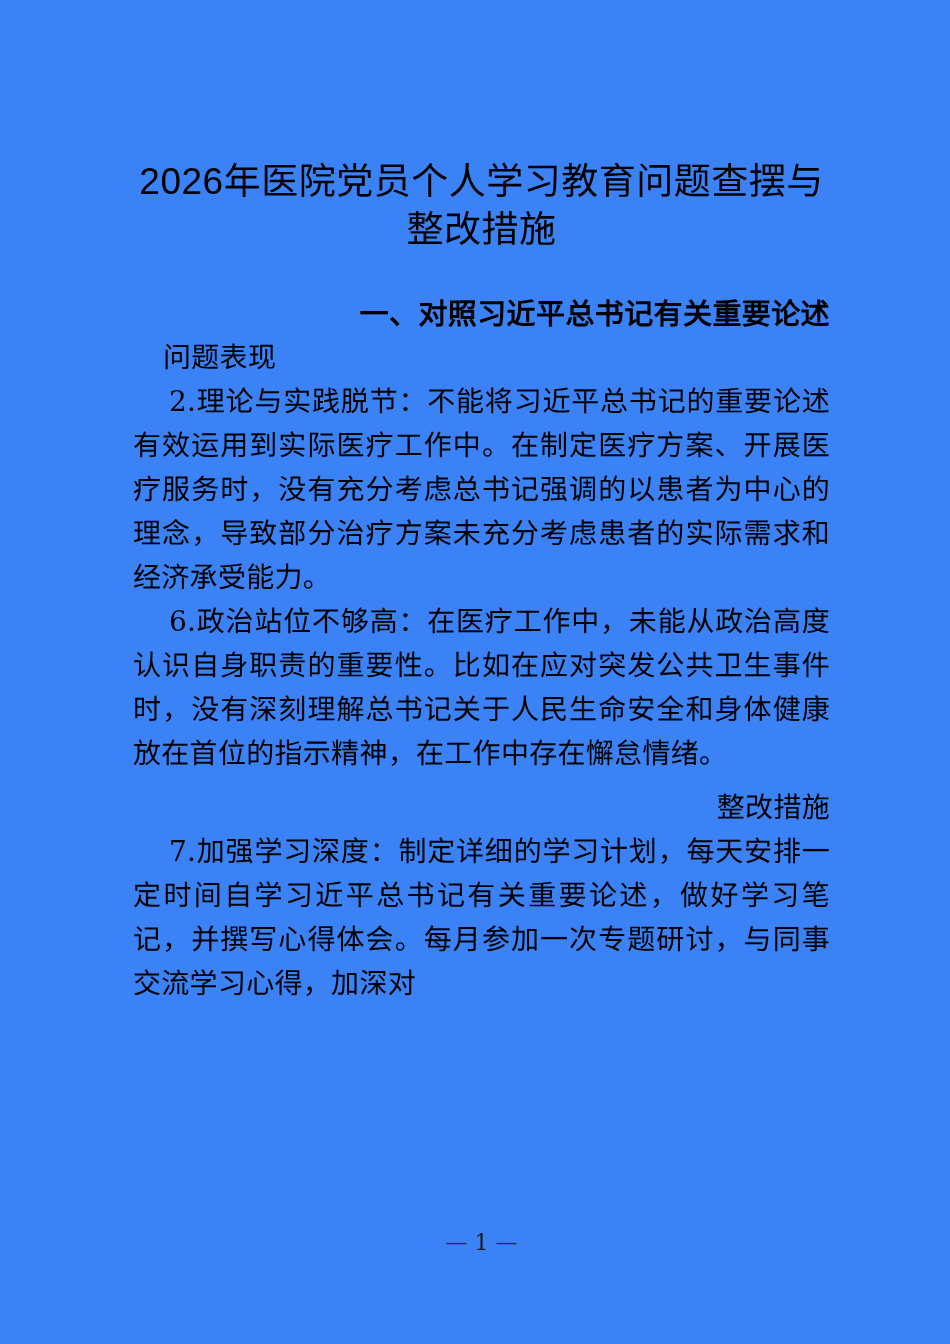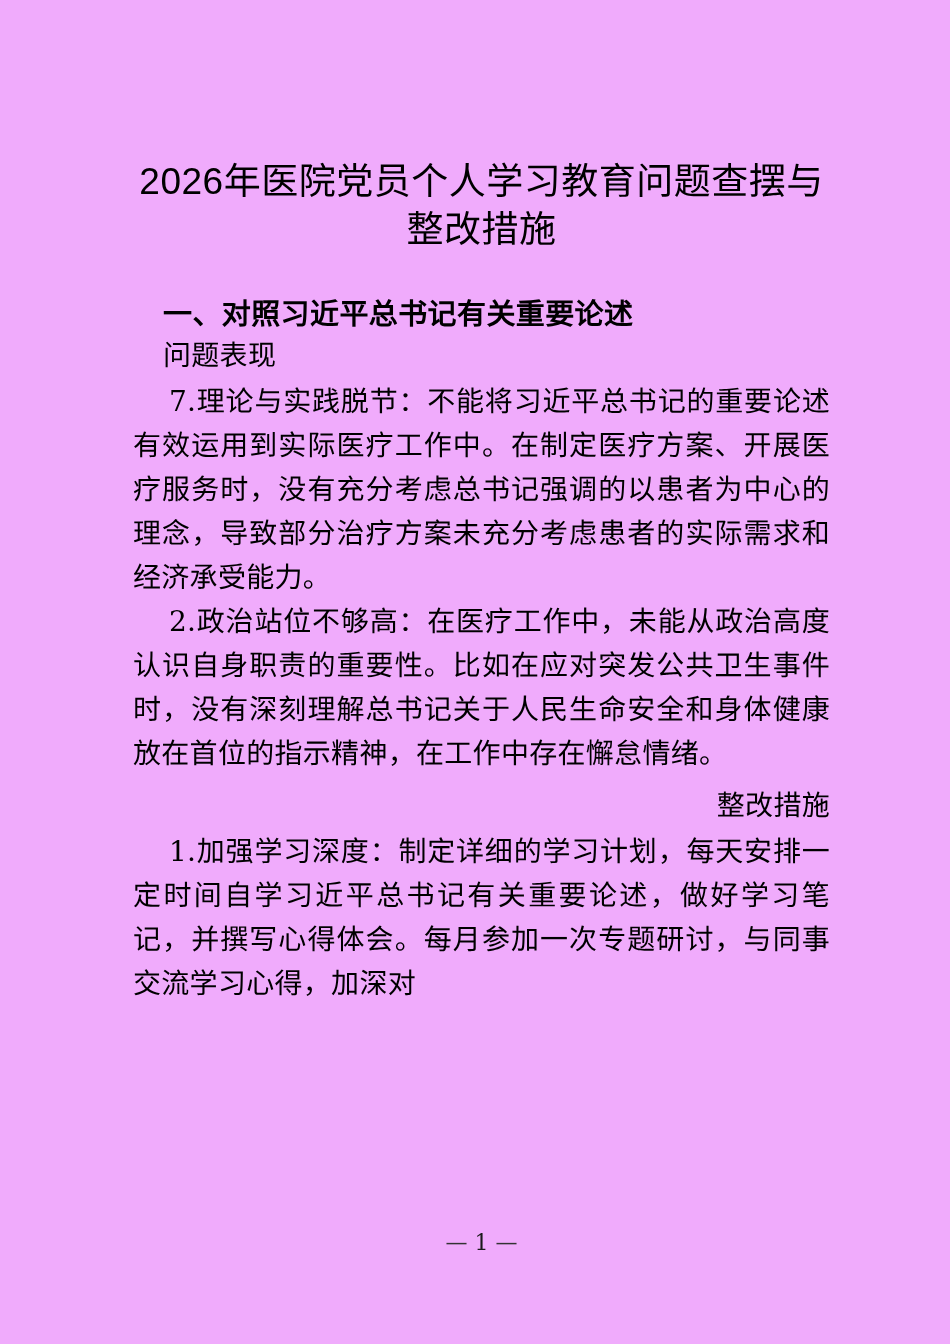--- a/index.html
+++ b/index.html
@@ -7,21 +7,21 @@
     margin: 0;
     padding: 0;
     background: #ffffff;
   }
 
   .page {
     position: relative;
     width: 950px;
     height: 1344px;
     margin: 0 auto;
-    background: #f0abfc;
+    background: #3b82f6;
     box-sizing: border-box;
     overflow: hidden;
     font-family: "DejaVu Sans", "Liberation Sans", sans-serif;
     color: #000000;
     -webkit-font-smoothing: antialiased;
   }
 
   
   .content {
     position: absolute;
@@ -45,26 +45,27 @@
   .section-heading {
     margin: 0;
     padding-top: 38px;
     padding-left: 30px;
     font-family: "Liberation Sans", "DejaVu Sans", sans-serif;
     font-size: 29px;
     line-height: 44px;
     font-weight: bold;
     letter-spacing: 0.4px;
     word-break: break-all;
+    text-align: right;
   }
 
   .sub-label {
     margin: 0;
     padding-left: 30px;
-    font-family: Liberation Mono, monospace;
+    font-family: Liberation Sans, sans-serif;
     font-size: 28px;
     line-height: 44px;
     font-weight: 400;
     letter-spacing: 0.3px;
     word-break: break-all;
   }
 
   .sub-label.spaced {
     padding-top: 10px;
     text-align: right;
@@ -109,27 +110,27 @@
 
   <div class="content">
 
     <h1 class="doc-title">2026年医院党员个人学习教育问题查摆与整改措施</h1>
 
     <h2 class="section-heading">一、对照习近平总书记有关重要论述</h2>
 
     <p class="sub-label">问题表现</p>
 
 
-    <p class="body-para">7.理论与实践脱节：不能将习近平总书记的重要论述有效运用到实际医疗工作中。在制定医疗方案、开展医疗服务时，没有充分考虑总书记强调的以患者为中心的理念，导致部分治疗方案未充分考虑患者的实际需求和经济承受能力。</p>
+    <p class="body-para">2.理论与实践脱节：不能将习近平总书记的重要论述有效运用到实际医疗工作中。在制定医疗方案、开展医疗服务时，没有充分考虑总书记强调的以患者为中心的理念，导致部分治疗方案未充分考虑患者的实际需求和经济承受能力。</p>
 
-    <p class="body-para">2.政治站位不够高：在医疗工作中，未能从政治高度认识自身职责的重要性。比如在应对突发公共卫生事件时，没有深刻理解总书记关于人民生命安全和身体健康放在首位的指示精神，在工作中存在懈怠情绪。</p>
+    <p class="body-para">6.政治站位不够高：在医疗工作中，未能从政治高度认识自身职责的重要性。比如在应对突发公共卫生事件时，没有深刻理解总书记关于人民生命安全和身体健康放在首位的指示精神，在工作中存在懈怠情绪。</p>
 
     <p class="sub-label spaced">整改措施</p>
 
-    <p class="body-para">1.加强学习深度：制定详细的学习计划，每天安排一定时间自学习近平总书记有关重要论述，做好学习笔记，并撰写心得体会。每月参加一次专题研讨，与同事交流学习心得，加深对</p>
+    <p class="body-para">7.加强学习深度：制定详细的学习计划，每天安排一定时间自学习近平总书记有关重要论述，做好学习笔记，并撰写心得体会。每月参加一次专题研讨，与同事交流学习心得，加深对</p>
 
   </div>
 
   <div class="footer">
     <span class="dash">—</span><span>1</span><span class="dash">—</span>
   </div>
 
 </div>
 
 </body></html>

